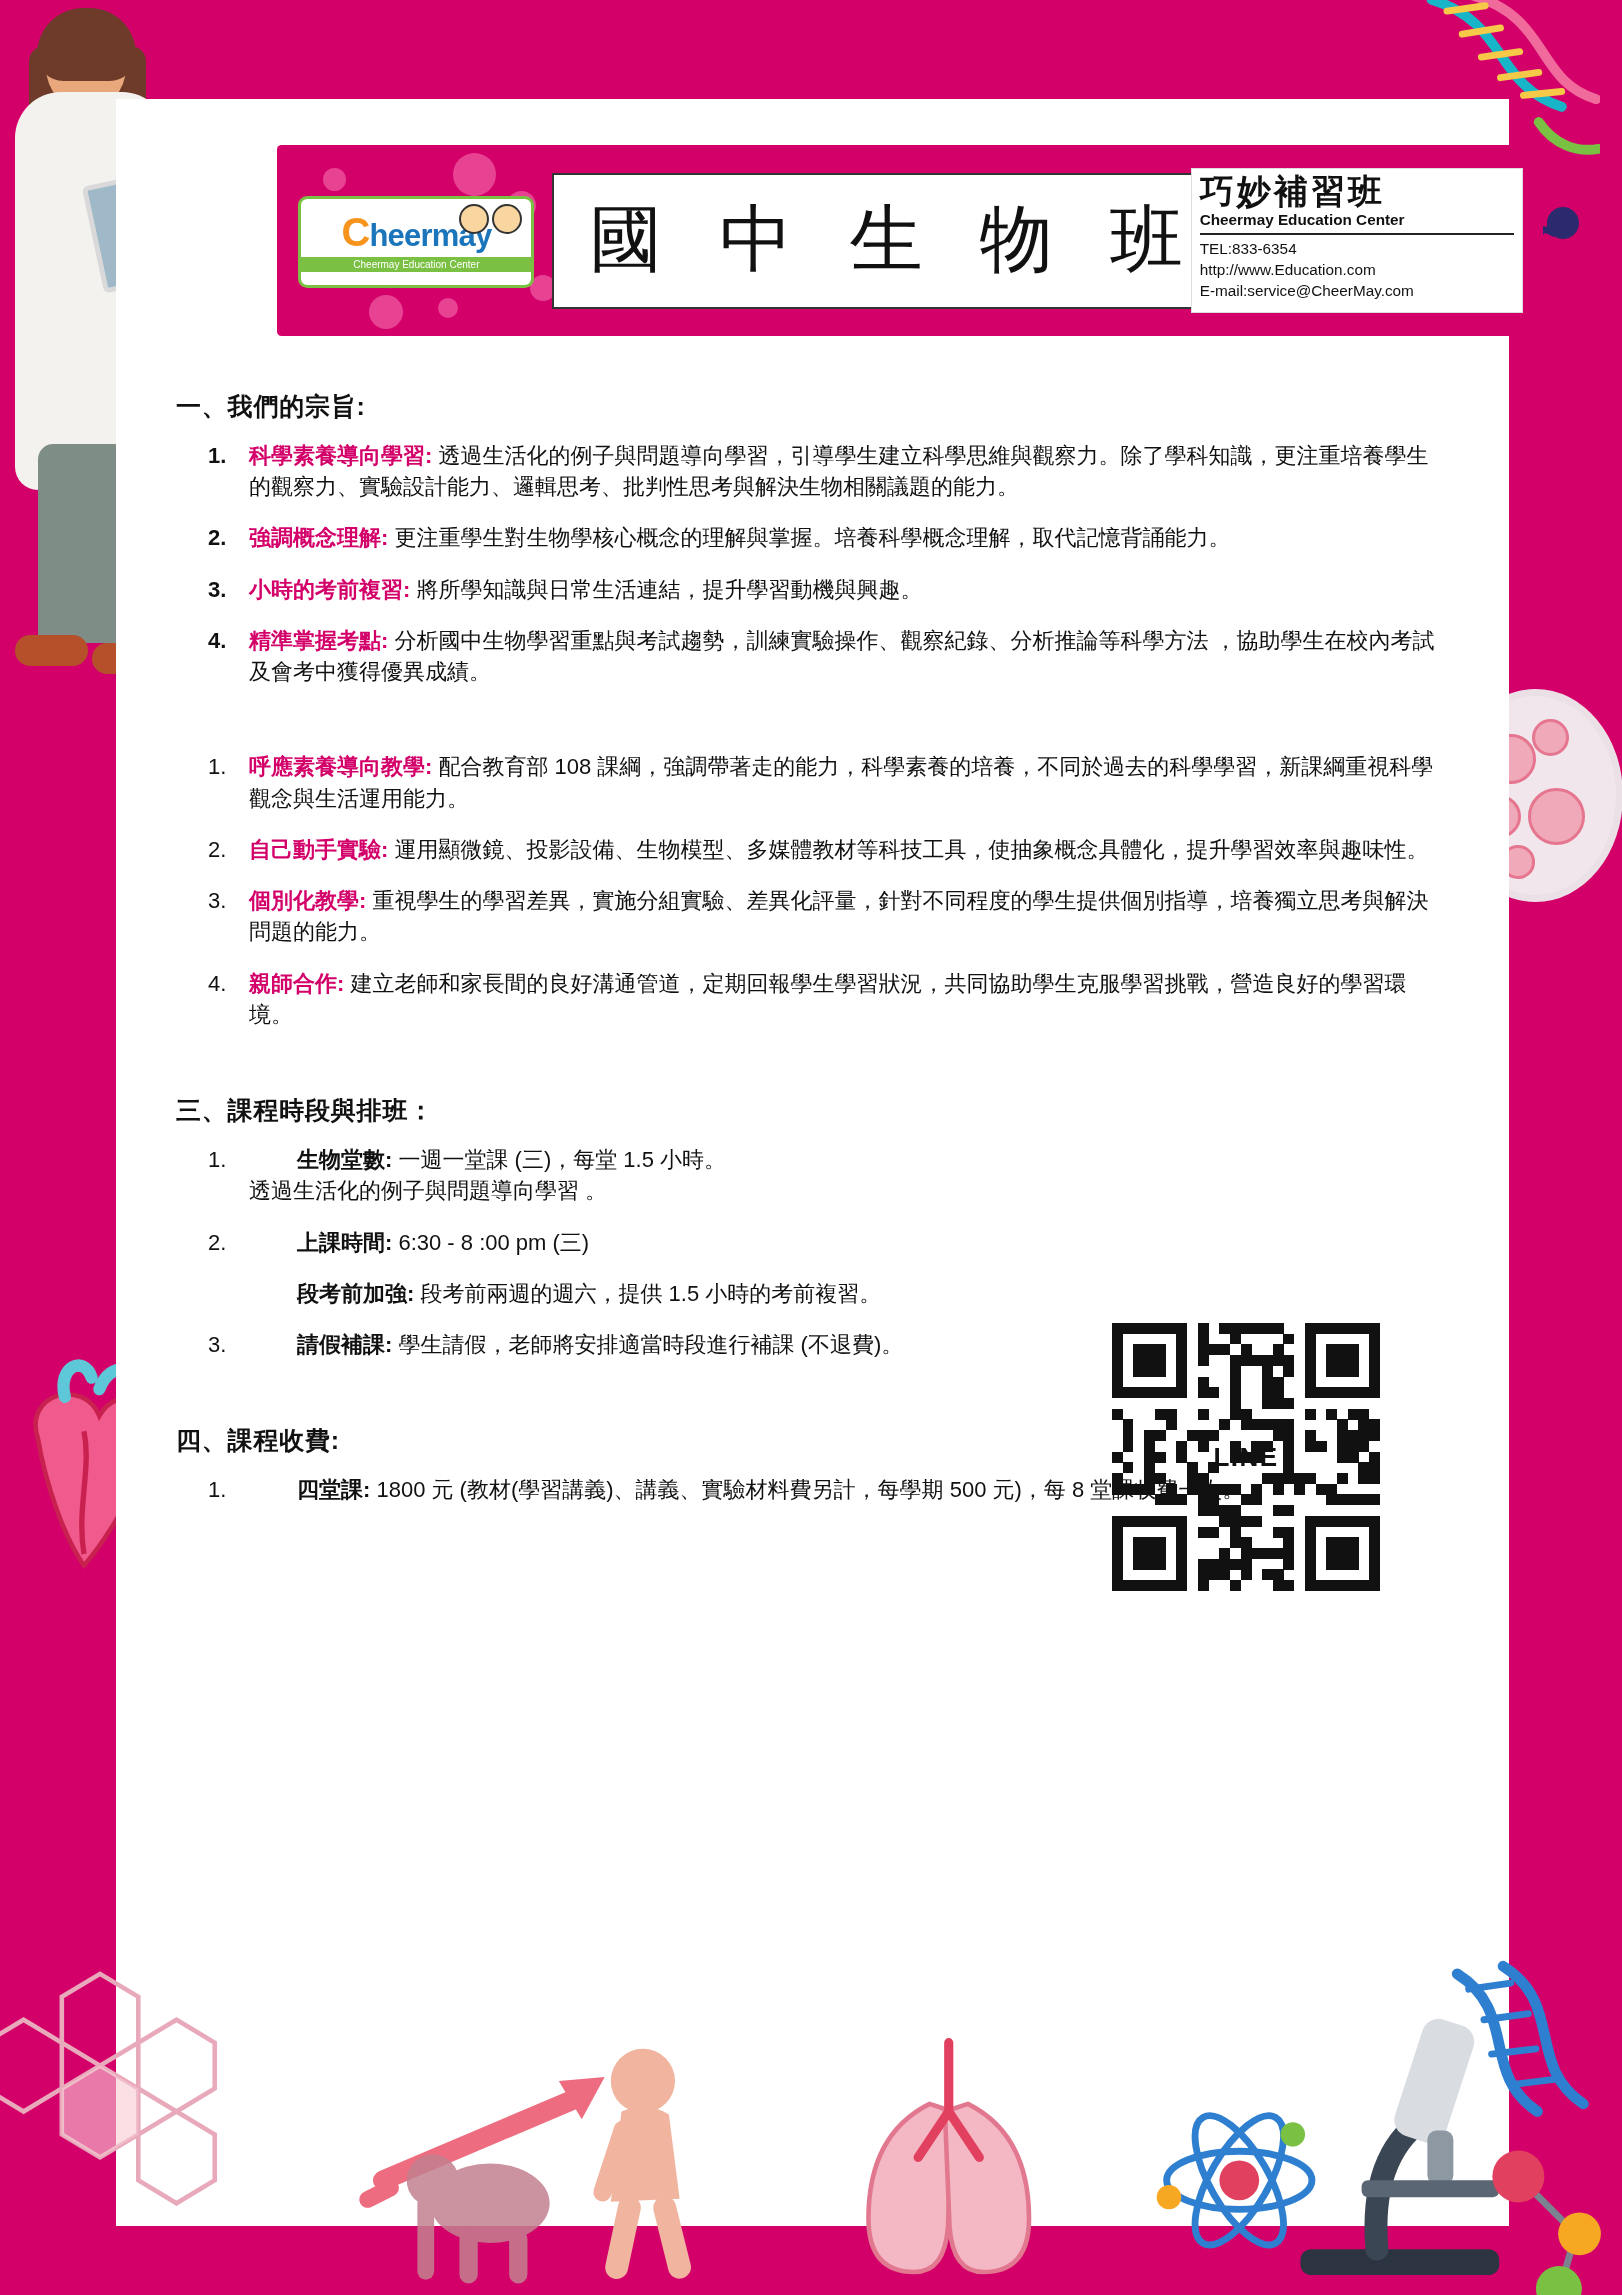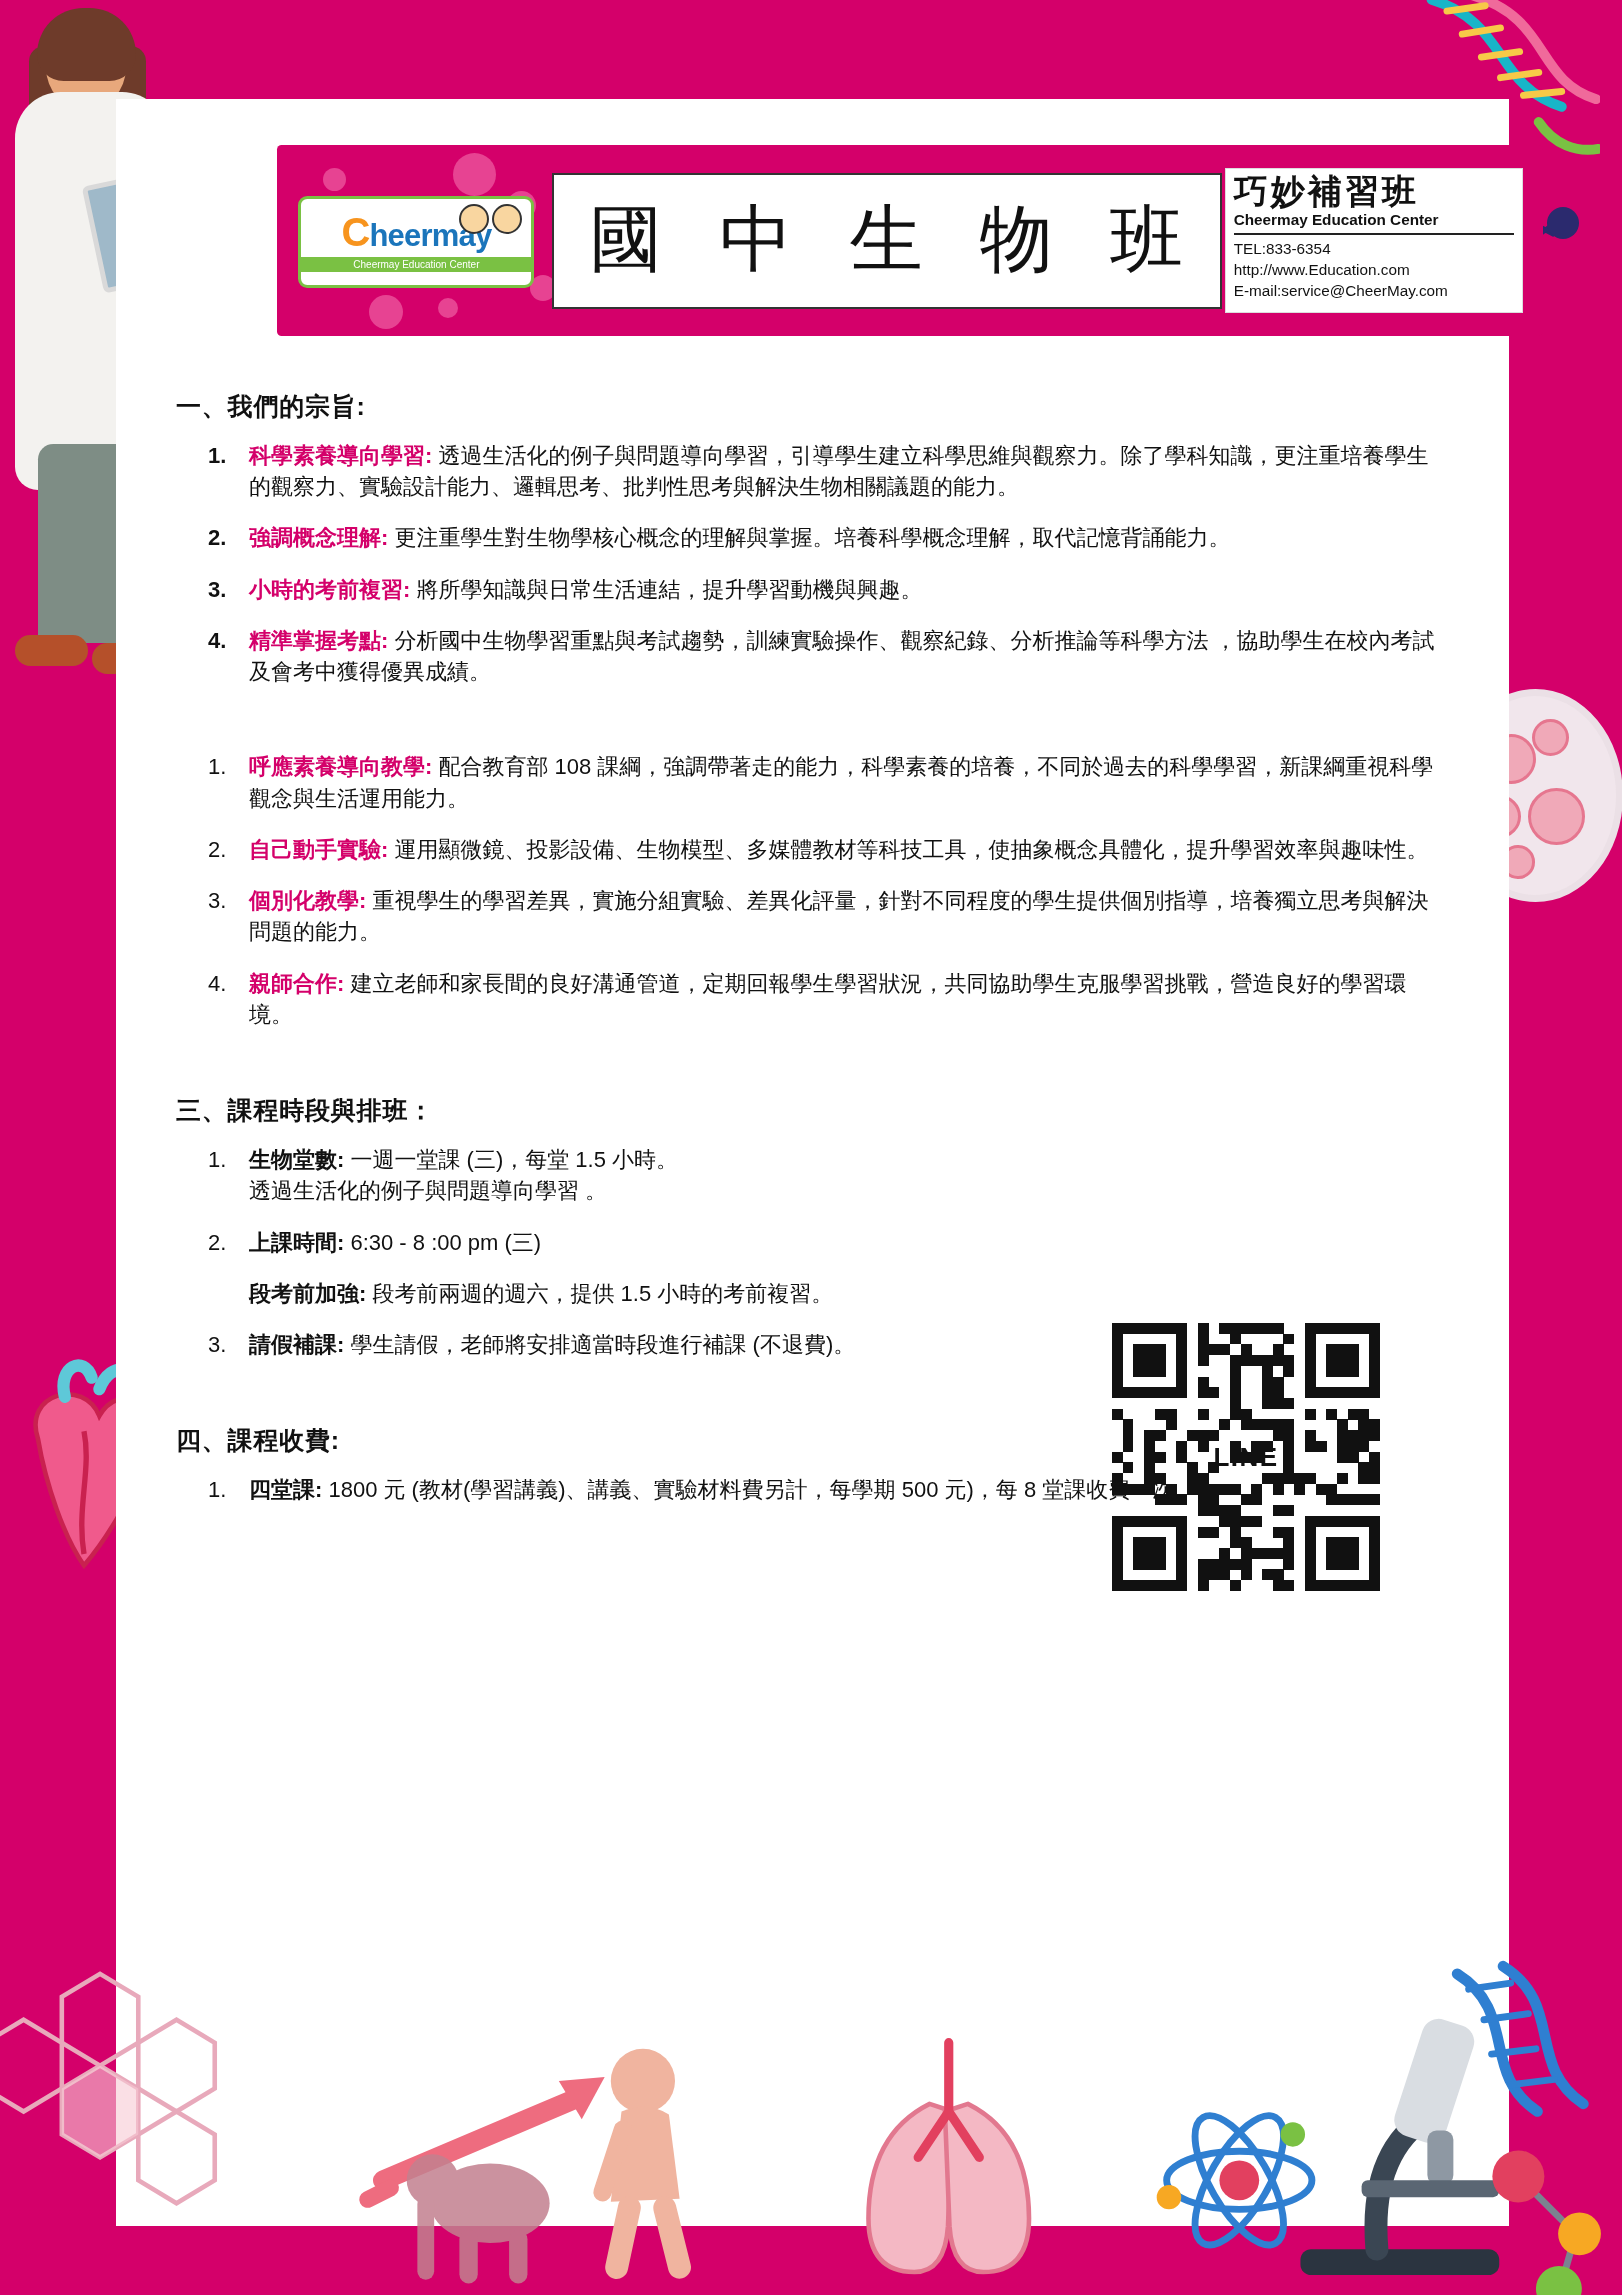--- a/index.html
+++ b/index.html
@@ -73,21 +73,21 @@
   .title-box{
     position:absolute;left:275px;top:27.5px;width:666px;height:132px;
     background:#ffffff;border:2.3px solid #333;display:flex;align-items:center;justify-content:center;
   }
   .title-text{
     font-family:"DejaVu Serif","Liberation Serif",serif;
     font-size:73px;letter-spacing:17px;color:#111;padding-left:15.3px;font-weight:500;
   }
 
   .contact-box{
-    position:absolute;right:20px;top:23px;width:298px;height:145px;
+    position:absolute;right:20px;top:23px;width:332px;height:145px;
     background:#ffffff;border:1.5px solid #ddd;padding:4.6px 7.7px;box-sizing:border-box;
   }
   .cm-name{font-size:34px;font-weight:bold;color:#111;letter-spacing:3.1px;line-height:1.05;
      font-family:"DejaVu Serif","Liberation Serif",serif;}
   .cm-en{font-size:15.3px;font-weight:bold;color:#111;margin-top:1.5px;}
   .cm-rule{height:1.5px;background:#222;margin:4.6px 0 4.6px;}
   .cm-line{font-size:15.3px;color:#111;line-height:1.35;}
 
   
   .content{position:absolute;left:116px;top:306px;width:1393px;}
@@ -96,21 +96,21 @@
   }
   .sec-gap{height:44px;}
   ol.items{list-style:none;margin:0 0 0 92px;padding:0;}
   ol.items li{
     position:relative;margin-bottom:20px;font-size:22px;line-height:1.42;color:#111;
     padding-left:41px;max-width:1194px;
   }
   ol.items li .num{position:absolute;left:0;top:0;font-size:22px;color:#111;}
   ol.items li .num.b{font-weight:bold;}
   .kw{color:#d4006a;font-weight:bold;}
-  .kw-b{color:#111;font-weight:bold;}
+  .kw-b{color:#111;font-weight:bold;margin-left:48px;}
   .sub-line{display:block;}
   .indent-note{display:block;margin-top:20px;}
 
   
   .qr{position:absolute;right:129px;top:1224px;width:268px;height:268px;}
   .qr-canvas{width:100%;height:100%;background:#fff;position:relative;}
   .qr-mod{position:absolute;background:#111;}
   .qr-label{position:absolute;left:50%;top:50%;transform:translate(-50%,-50%);
      background:#fff;padding:4.6px 7.7px;font-size:26px;font-weight:bold;letter-spacing:1.5px;color:#111;}
 </style>

